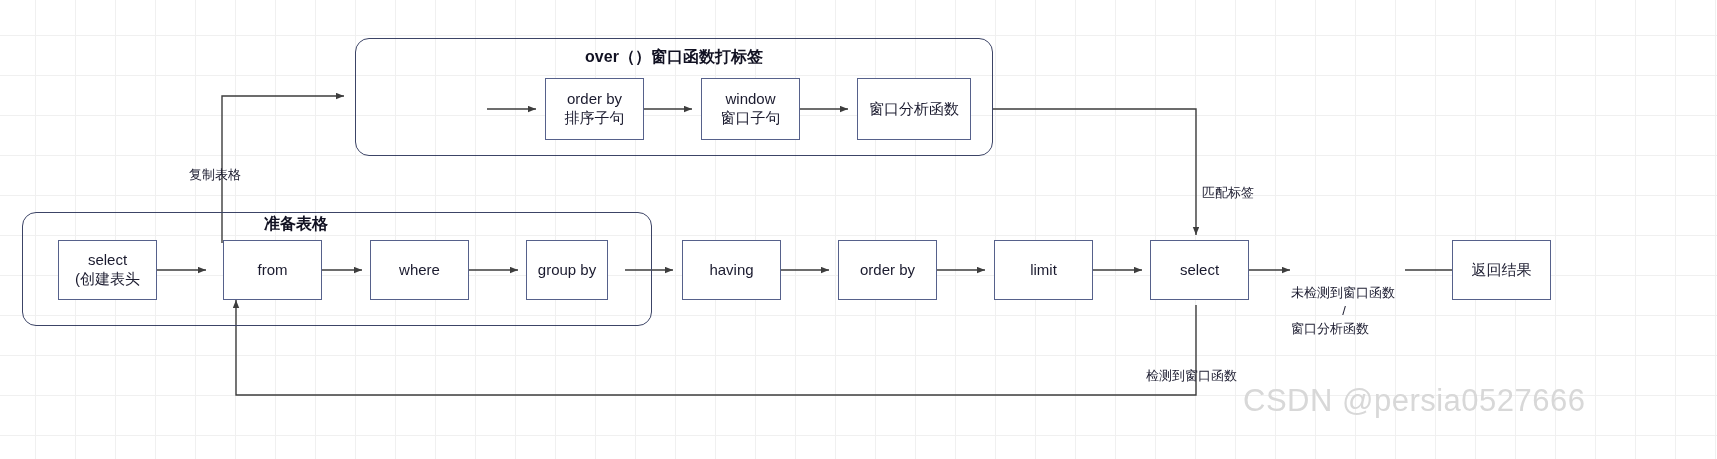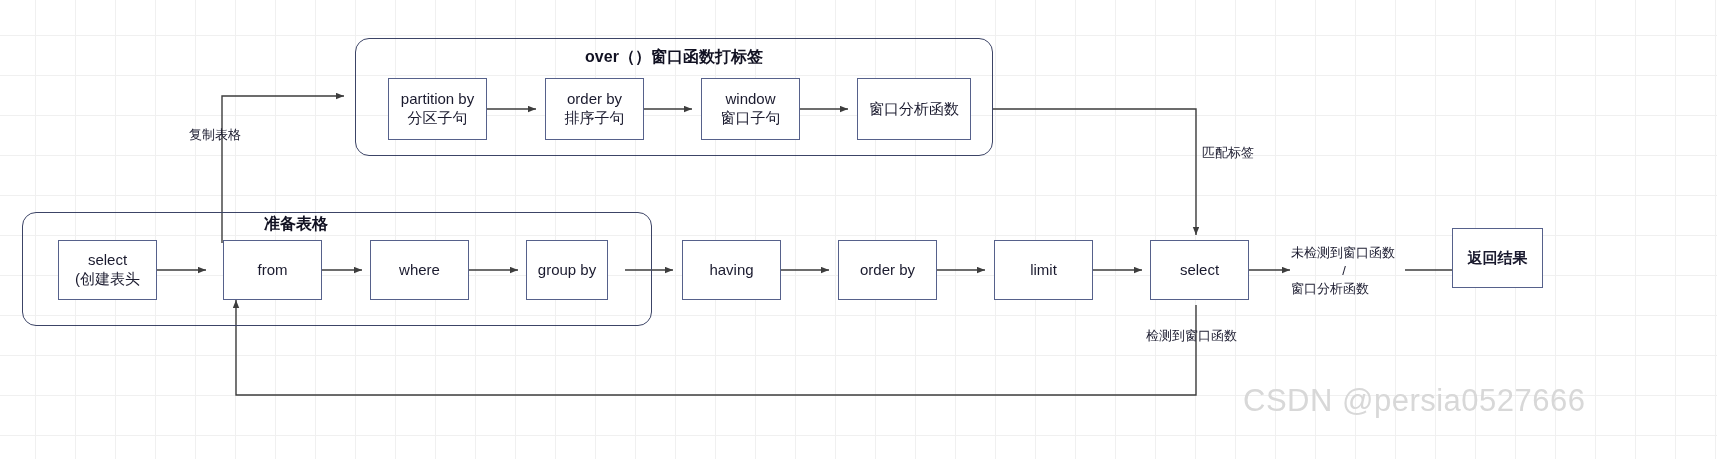--- a/index.html
+++ b/index.html
@@ -60,20 +60,21 @@
     white-space: nowrap;
     text-align: center;
   }
   .edge-label {
     position: absolute;
     font-size: 13px;
     color: #1a1a2e;
     white-space: nowrap;
     line-height: 1.35;
     text-align: center;
+    margin-top: 40px;
   }
   .watermark {
     position: absolute;
     color: #d8d8d8;
     font-size: 31px;
     white-space: nowrap;
     letter-spacing: 0.5px;
   }
 </style>
 </head>
@@ -110,24 +111,20 @@
       <path d="M1196,305 L1196,395 L236,395 L236,300" marker-end="url(#ah)"></path>
     </g>
   </svg>
 
   <div class="group" style="left:355px; top:38px; width:638px; height:118px;"></div>
   <div class="group-title" style="left:355px; top:47px; width:638px;">over（）窗口函数打标签</div>
 
   <div class="group" style="left:22px; top:212px; width:630px; height:114px;"></div>
   <div class="group-title" style="left:22px; top:214px; width:548px;">准备表格</div>
 
-  <div class="node" style="left:388px; top:78px; width:99px; height:62px;">
-    <span class="l1">partition by</span>
-    <span class="l2">分区子句</span>
-  </div>
 
   <div class="node" style="left:545px; top:78px; width:99px; height:62px;">
     <span class="l1">order by</span>
     <span class="l2">排序子句</span>
   </div>
 
   <div class="node" style="left:701px; top:78px; width:99px; height:62px;">
     <span class="l1">window</span>
     <span class="l2">窗口子句</span>
   </div>
@@ -162,21 +159,21 @@
   </div>
 
   <div class="node" style="left:994px; top:240px; width:99px; height:60px;">
     <span class="l1">limit</span>
   </div>
 
   <div class="node" style="left:1150px; top:240px; width:99px; height:60px;">
     <span class="l1">select</span>
   </div>
 
-  <div class="node" style="left:1452px; top:228px; width:91px; height:60px;font-weight:bold;">
+  <div class="node" style="left:1452px; top:240px; width:99px; height:60px;">
     <span class="l1">返回结果</span>
   </div>
 
   <div class="edge-label" style="left:189px; top:126px;">复制表格</div>
 
   <div class="edge-label" style="left:1202px; top:144px;">匹配标签</div>
 
   <div class="edge-label" style="left:1291px; top:244px;">未检测到窗口函数</div>
 
   <div class="edge-label" style="left:1291px; top:262px; width:106px;">/</div>

